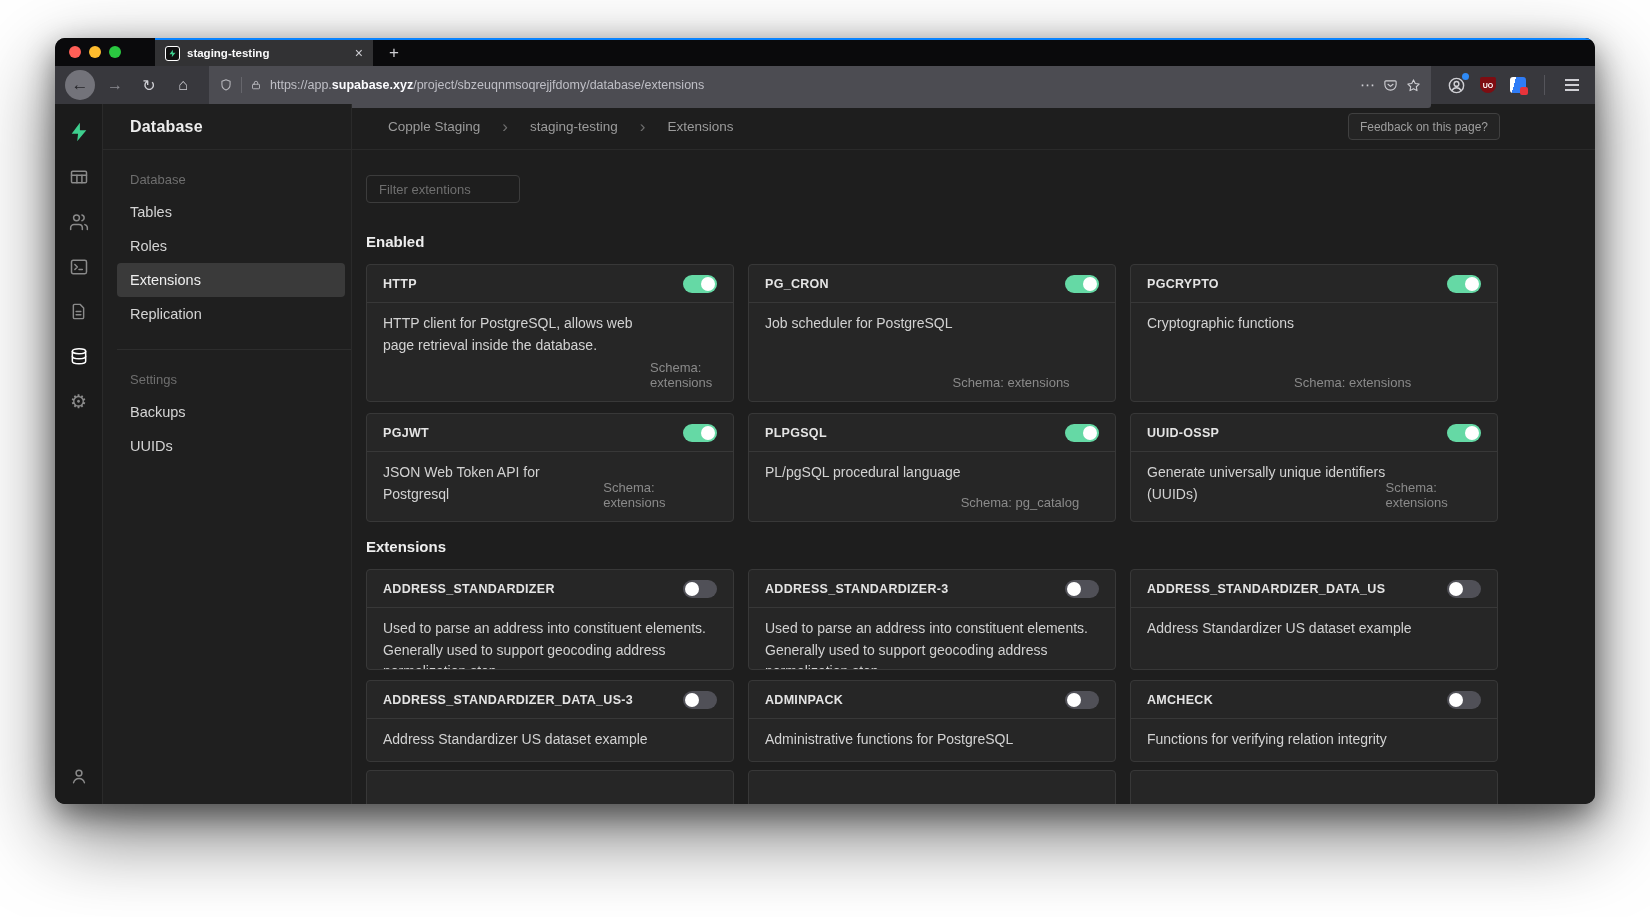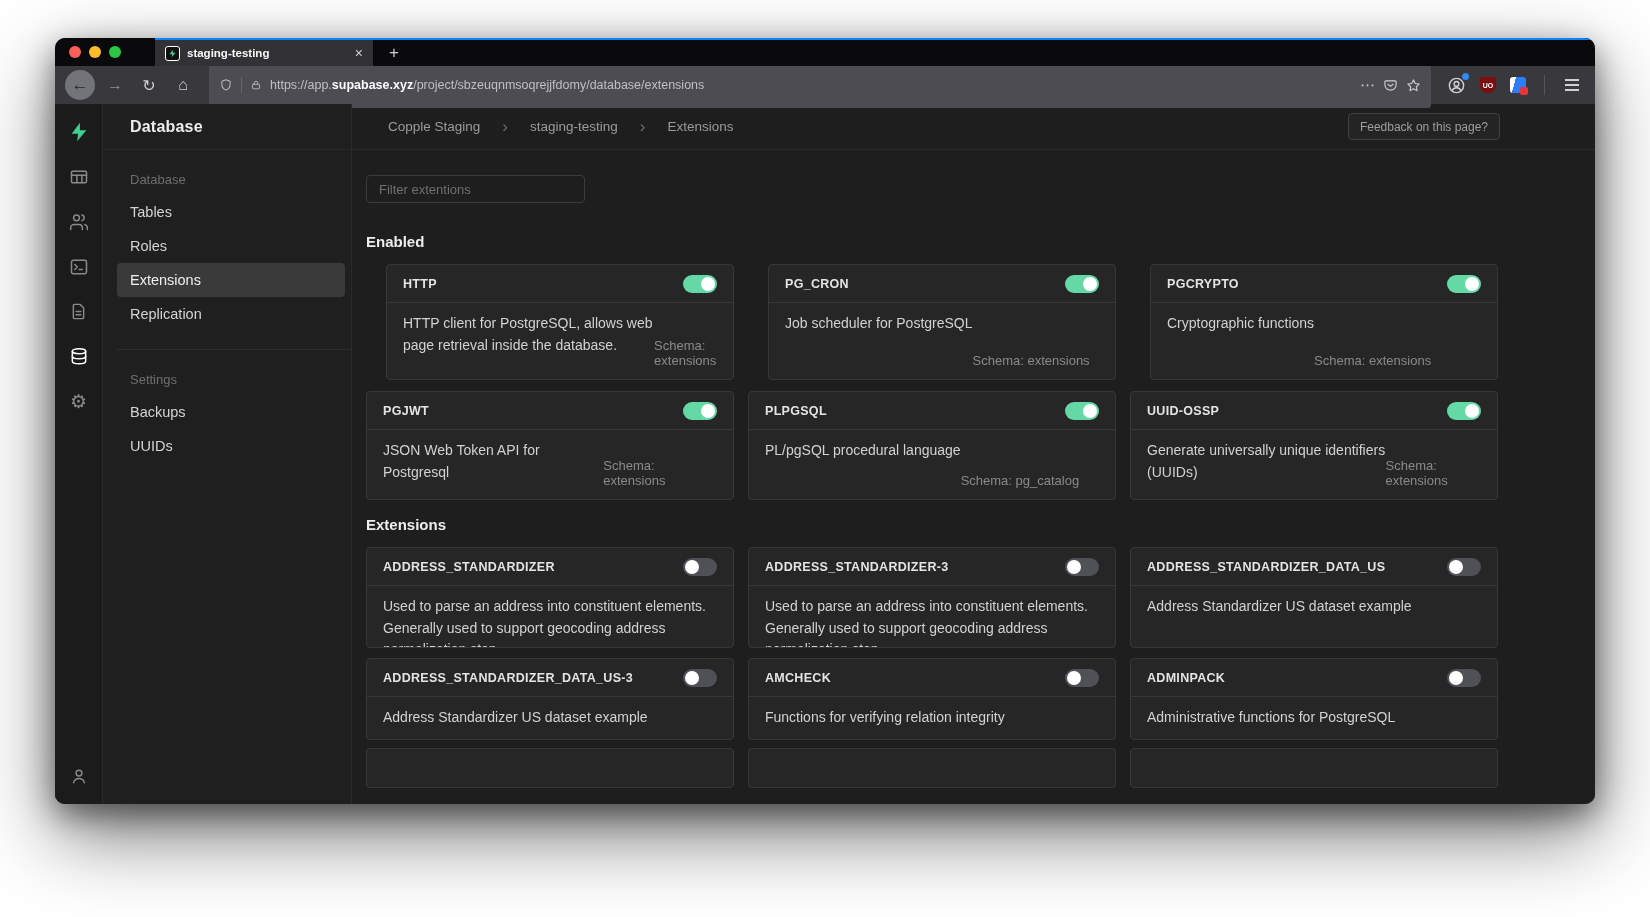--- a/index.html
+++ b/index.html
@@ -75,34 +75,34 @@
   .main { flex:1; display:flex; flex-direction:column; min-width:0; }
   .crumb-bar { height:46px; border-bottom:1px solid #2a2a2a; display:flex; align-items:center;
     padding:0 95px 0 36px; flex:none; }
   .crumb { font-size:13.5px; color:#9b9b9b; }
   .crumb-sep { color:#6e6e6e; font-size:17px; margin:0 22px; line-height:1; }
   .feedback-btn { margin-left:auto; height:27px; padding:0 11px; border:1px solid #404040;
     border-radius:4px; background:#242424; color:#9e9e9e; font-size:12px;
     display:flex; align-items:center; }
 
   .scroll { flex:1; overflow:hidden; padding:25px 95px 0 14px; }
-  .filter-input { width:219px; height:28px; background:transparent; border:1px solid #3c3c3c;
+  .filter-input { width:154px; height:28px; background:transparent; border:1px solid #3c3c3c;
     border-radius:4px; color:#d0d0d0; font-size:13px; padding:0 12px; outline:none;
     font-family:"Liberation Sans", sans-serif; margin-bottom:30px; display:block; }
   .filter-input::placeholder { color:#6f6f6f; }
 
   .section-title { font-size:15px; font-weight:600; color:#ededed; margin-bottom:14px; }
   .section-title.second { margin-top:16px; }
 
   .cards-grid { display:grid; grid-template-columns:repeat(3,368px); column-gap:14px; row-gap:11px; }
   #available-grid { row-gap:10px; }
 
   .ext-card { background:#262626; border:1px solid #383838; border-radius:4px;
     display:flex; flex-direction:column; overflow:hidden; }
-  #enabled-grid .ext-card:nth-child(-n+3){ height:116px;margin-left:20px; }
+  #enabled-grid .ext-card:nth-child(-n+3){ height:138px; }
   #enabled-grid .ext-card:nth-child(n+4){ height:109px; }
   #available-grid .ext-card:nth-child(-n+3){ height:101px; }
   #available-grid .ext-card:nth-child(n+4){ height:82px; }
 
   .card-head { height:38px; flex:none; display:flex; align-items:center; justify-content:space-between;
     padding:0 16px; border-bottom:1px solid #383838; }
   .card-name { font-size:12.5px; font-weight:bold; color:#e4e4e4; letter-spacing:.3px; }
   .card-body { flex:1; display:flex; flex-direction:row; padding:10px 16px 11px; overflow:hidden; }
   .card-desc { font-size:14px; line-height:21.5px; color:#d2d2d2; }
   .card-schema { margin-top:auto; font-size:13px; color:#8a8a8a; padding-top:8px; }
@@ -400,39 +400,39 @@
                   <span class="knob"></span>
                 </span>
     </div>
     <div class="card-body">
       <div class="card-desc">Address Standardizer US dataset example</div>
 
     </div>
   </div>
             <div class="ext-card">
     <div class="card-head">
+      <span class="card-name">ADMINPACK</span>
+      <span class="toggle off">
+                  <span class="knob"></span>
+                </span>
+    </div>
+    <div class="card-body">
+      <div class="card-desc">Administrative functions for PostgreSQL</div>
+
+    </div>
+  </div>
+            <div class="ext-card">
+    <div class="card-head">
       <span class="card-name">AMCHECK</span>
       <span class="toggle off">
                   <span class="knob"></span>
                 </span>
     </div>
     <div class="card-body">
       <div class="card-desc">Functions for verifying relation integrity</div>
-
-    </div>
-  </div>
-            <div class="ext-card">
-    <div class="card-head">
-      <span class="card-name">ADMINPACK</span>
-      <span class="toggle off">
-                  <span class="knob"></span>
-                </span>
-    </div>
-    <div class="card-body">
-      <div class="card-desc">Administrative functions for PostgreSQL</div>
 
     </div>
   </div>
           </div>
 
         <div class="stub-row">
           <div class="card-stub"></div>
           <div class="card-stub"></div>
           <div class="card-stub"></div>
         </div>

